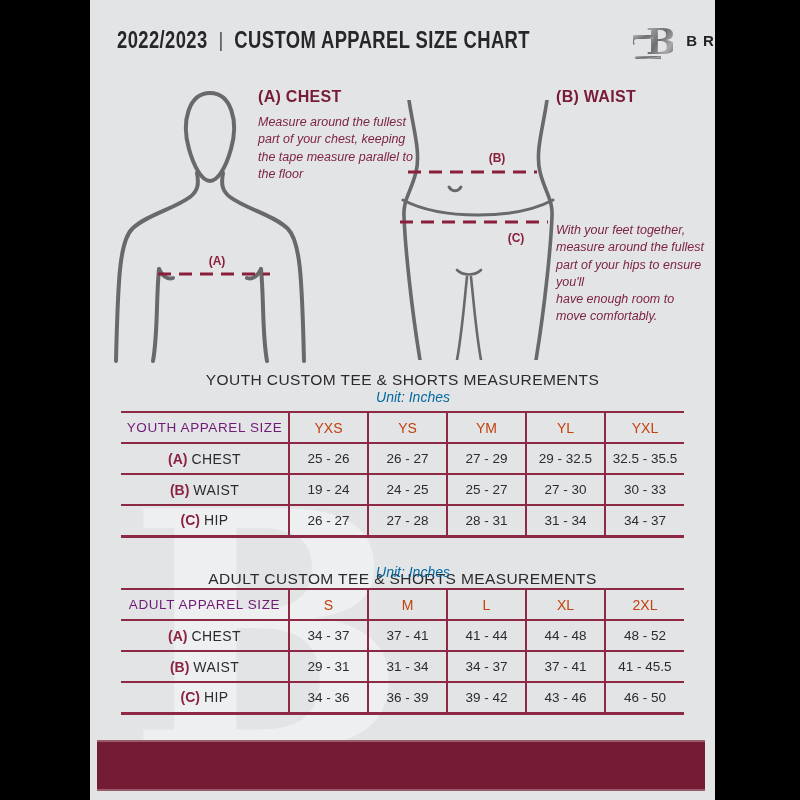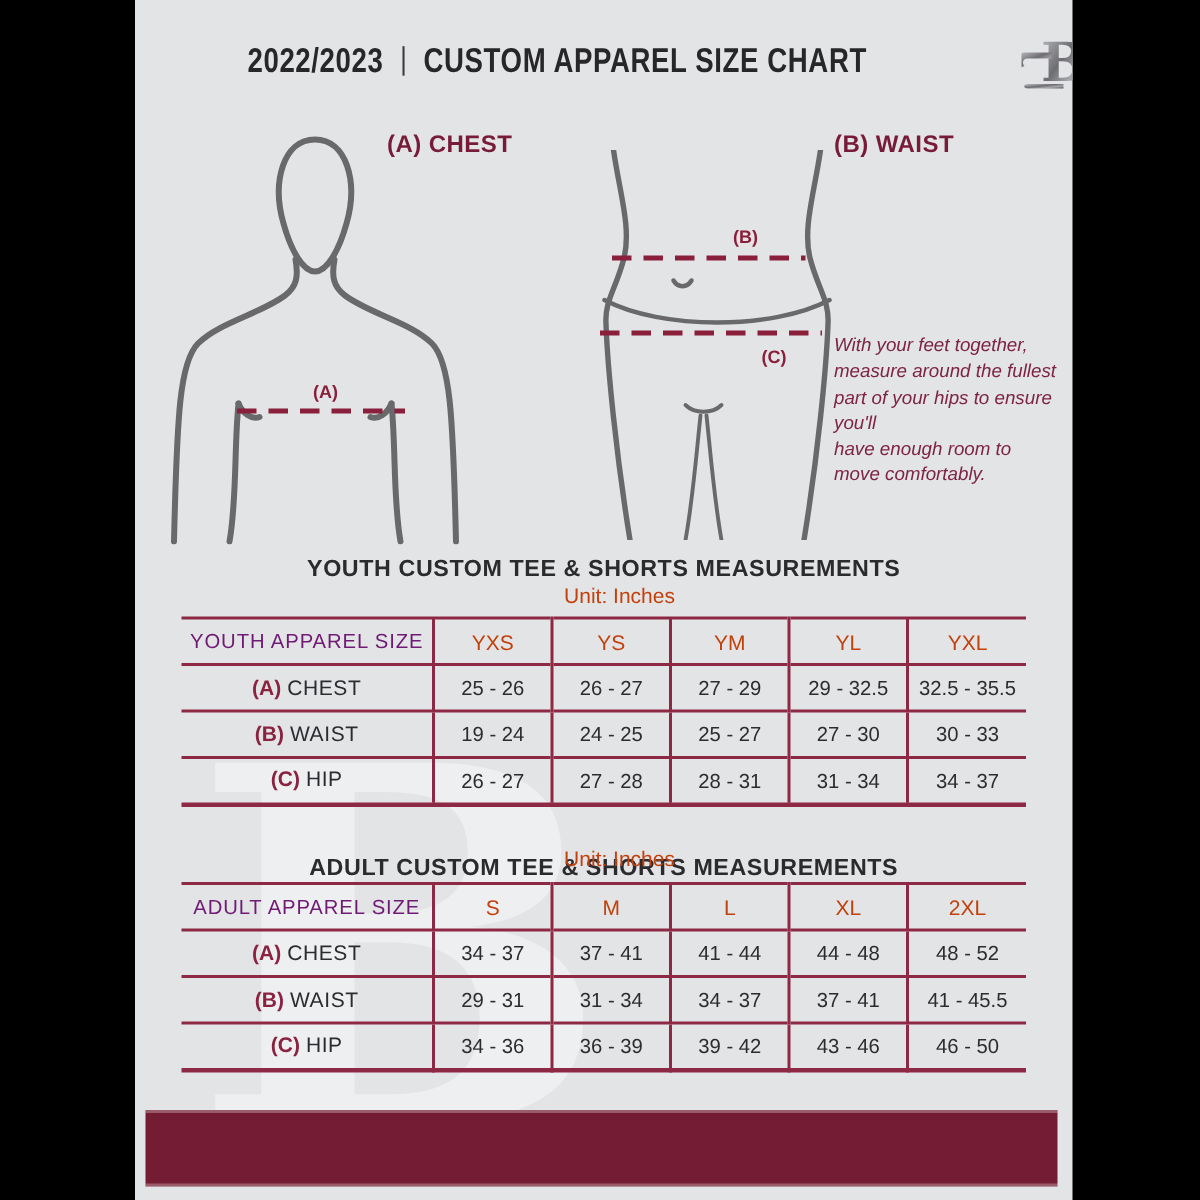--- a/index.html
+++ b/index.html
@@ -16,44 +16,44 @@
   .canvas{position:relative;width:800px;height:800px;background:#000;overflow:hidden;}
   .page{position:absolute;left:90px;top:0;width:625px;height:800px;background:var(--pagebg);overflow:hidden;}
 
   .watermark{position:absolute;left:38px;top:468px;font-size:330px;line-height:1;
     font-weight:bold;font-family:"DejaVu Serif",serif;color:#ffffff;opacity:.42;z-index:0;}
 
   .content{position:absolute;inset:0;z-index:1;}
 
   
   .hdr{position:absolute;top:17px;left:27px;right:16px;height:46px;
-    display:flex;align-items:center;justify-content:space-between;margin-left:48px;}
+    display:flex;align-items:center;justify-content:space-between;}
   .hdr-title{display:flex;align-items:center;gap:8px;transform:scaleX(.8);transform-origin:left center;white-space:nowrap;}
   .hdr-year,.hdr-main{font-size:23px;font-weight:800;color:#27272a;letter-spacing:.5px;}
   .hdr-sep{font-size:21px;font-weight:300;color:#3a3a3e;padding:0 6px;}
   .brand{display:flex;align-items:center;gap:13px;}
   .brand-name{font-size:15px;font-weight:bold;letter-spacing:6px;color:#232326;}
 
   
   .fig{position:absolute;}
   .fig-torso{left:20px;top:85px;width:200px;height:278px;}
   .fig-hips{left:303px;top:100px;width:170px;height:260px;}
   .guide{position:absolute;}
   .guide-a{left:168px;top:88px;width:158px;}
   .guide-b{left:466px;top:88px;width:148px;}
   .guide-c{left:466px;top:222px;width:150px;}
   .guide h3{font-size:16px;font-weight:800;color:var(--maroon);letter-spacing:.3px;margin-bottom:8px;}
   .guide p{font-size:12.5px;font-style:italic;font-weight:500;color:var(--maroon-body);
     line-height:1.38;white-space:pre-line;}
 
   
   .sec-title{position:absolute;left:0;width:100%;text-align:center;
-    font-size:15.5px;font-weight:bold;color:#2b2b2e;letter-spacing:.4px;}
+    font-size:15.5px;font-weight:normal;color:#2b2b2e;letter-spacing:.4px;}
   .sec-unit{position:absolute;left:0;width:100%;text-align:center;
-    font-size:14px;color:#c2410c;padding-left:21px;}
+    font-size:14px;font-style:italic;color:#0369a1;padding-left:21px;}
   .youth-title{top:371px;} .youth-unit{top:389px;}
   .adult-title{top:570px;} .adult-unit{top:564px;}
 
   
   .size-table{position:absolute;left:31px;width:563px;border-collapse:collapse;table-layout:fixed;
     border-top:2px solid var(--line);border-bottom:3px solid var(--line);}
   .youth-table{top:411px;} .adult-table{top:588px;}
   .size-table th,.size-table td{height:31px;padding:0;border-right:2px solid var(--line);
     text-align:center;vertical-align:middle;font-weight:normal;}
   .size-table th:last-child,.size-table td:last-child{border-right:none;}
@@ -131,20 +131,21 @@
           <path d="M78 177 C 81 205 83 232 88 260" stroke-width="2.6"></path>
         </g>
         <line x1="15" y1="72" x2="144" y2="72" stroke="#8a1f3c" stroke-width="3.2" stroke-dasharray="13 8"></line>
         <text class="marker" x="104" y="62" text-anchor="middle">(B)</text>
         <line x1="7" y1="122" x2="155" y2="122" stroke="#8a1f3c" stroke-width="3.2" stroke-dasharray="13 8"></line>
         <text class="marker" x="123" y="142" text-anchor="middle">(C)</text>
       </svg>
 
       <div class="guide guide-a">
         <h3>(A) CHEST</h3>
+        <p>Measure around the fullest part of your chest, keeping the tape measure parallel to the floor</p>
       </div>
       <div class="guide guide-b">
         <h3>(B) WAIST</h3>
       </div>
       <div class="guide guide-c">
         <p>With your feet together, measure around the fullest part of your hips to ensure you'll
 have enough room to move comfortably.</p>
       </div>
 
       <div class="sec-title youth-title">YOUTH CUSTOM TEE &amp; SHORTS MEASUREMENTS</div>

